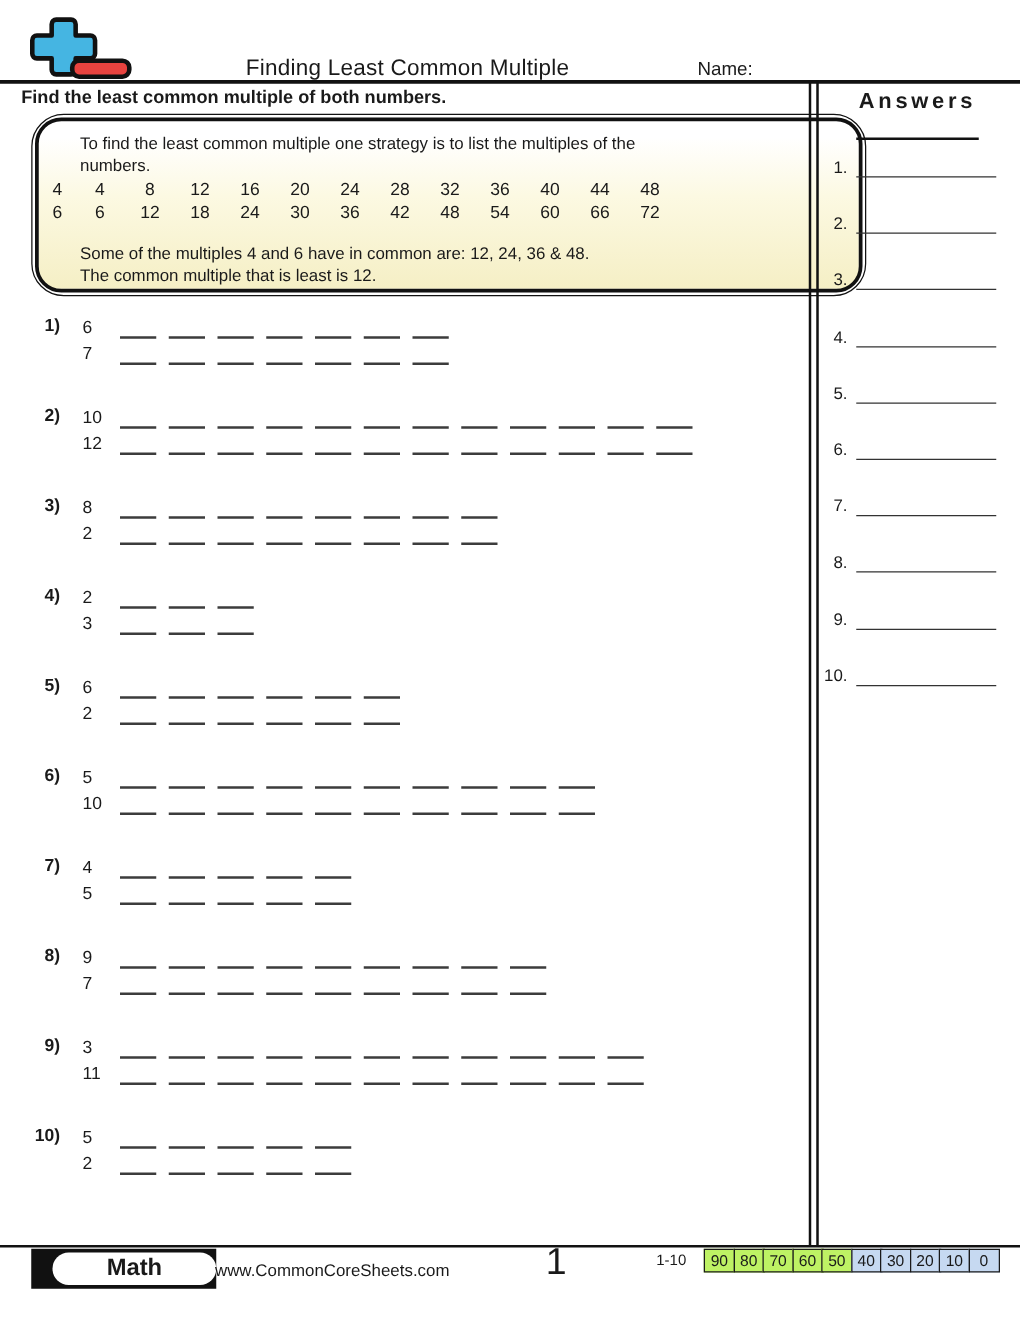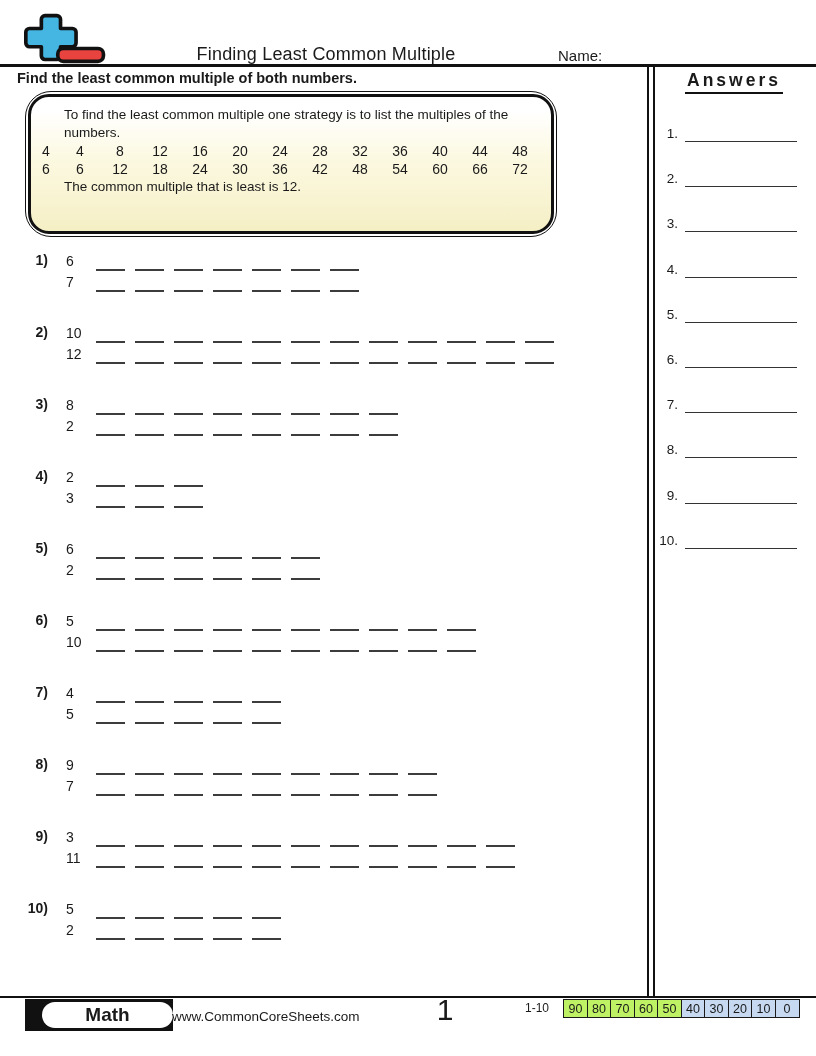--- a/index.html
+++ b/index.html
@@ -8,21 +8,21 @@
     background:#ffffff; font-family:"Liberation Sans", sans-serif;
     color:#1a1a1a; overflow:hidden;
   }
   
   .logo { position:absolute; left:24px; top:11px; }
   .title { position:absolute; left:0; top:44px; width:652px; text-align:center; font-size:18px; letter-spacing:0.2px; }
   .name-label { position:absolute; left:558px; top:47px; font-size:15px; }
   .header-rule { position:absolute; left:0; top:64px; width:816px; height:3px; background:#111; }
   .instruction { position:absolute; left:17px; top:70px; font-size:14.5px; font-weight:bold; }
   
-  .example { position:absolute; left:25px; top:91px; width:532px; height:146px;
+  .example { position:absolute; left:25px; top:91px; width:668px; height:146px;
     border:1.6px solid #111; border-radius:26px; padding:2px; box-sizing:border-box; background:#fff; }
   .example-inner { width:100%; height:100%; box-sizing:border-box;
     border:3px solid #111; border-radius:21px; overflow:hidden;
     background:linear-gradient(180deg,#ffffff 10%,#fcf9e2 45%,#f5efc5 100%);
     padding-top:9px; }
   .ex-intro { margin-left:33px; font-size:13.5px; line-height:18px; }
   .ex-row { display:flex; height:18px; line-height:18px; font-size:14px; }
   .ex-label { width:29px; padding-left:11px; box-sizing:border-box; }
   .ex-cell { width:40px; text-align:center; }
   .ex-common { margin:16px 0 0 33px; font-size:13.5px; line-height:18px; }
@@ -33,21 +33,21 @@
   .p-rows { margin-left:18px; }
   .p-row { display:flex; align-items:flex-end; height:21px; }
   .p-num { width:26px; font-size:14px; line-height:19px; }
   .p-blanks { display:flex; gap:10px; margin-left:4px; }
   .blank { width:29px; height:16px; border-bottom:2px solid #3c3c3c; }
   
   .separator { position:absolute; left:647px; top:65px; height:931px; width:8px;
     box-sizing:border-box; border-left:2px solid #111; border-right:2px solid #111; }
   .answers-title { position:absolute; left:652px; top:70px; width:164px; text-align:center;
     font-size:17.5px; font-weight:bold; letter-spacing:3px; }
-  .answers-title span { border-bottom:2px solid #111; padding:0 2px 2px; }
+  .answers-title span { border-bottom:2px solid #111; padding:0 2px 20px; }
   .answer-item { position:absolute; left:652px; width:146px; display:flex; align-items:flex-end; height:18px; }
   .a-num { width:26px; text-align:right; font-size:13.5px; line-height:17px; }
   .a-line { flex:1; max-width:112px; margin-left:7px; height:14px; border-bottom:1.6px solid #333; }
   
   .footer-rule { position:absolute; left:0; top:996px; width:816px; height:2px; background:#111; }
   .math-badge { position:absolute; left:25px; top:999px; width:148px; height:32px; background:#111;
     display:flex; align-items:center; justify-content:flex-end; }
   .math-badge-inner { width:131px; height:26px; background:#fff; border-radius:13px;
     display:flex; align-items:center; justify-content:center; font-weight:bold; font-size:19px; }
   .website { position:absolute; left:172px; top:1009px; font-size:13.5px; }
@@ -107,20 +107,21 @@
             <span class="ex-cell">30</span>
             <span class="ex-cell">36</span>
             <span class="ex-cell">42</span>
             <span class="ex-cell">48</span>
             <span class="ex-cell">54</span>
             <span class="ex-cell">60</span>
             <span class="ex-cell">66</span>
             <span class="ex-cell">72</span>
           </div>
         </div>
+      <div class="ex-common">Some of the multiples 4 and 6 have in common are: 12, 24, 36 &amp; 48.</div>
       <div class="ex-least">The common multiple that is least is 12.</div>
     </div>
   </div>
 
   <div id="problems">
       <div class="problem" style="top: 250px;">
         <span class="p-label">1)</span>
         <div class="p-rows">
           <div class="p-row">
             <span class="p-num">6</span>

